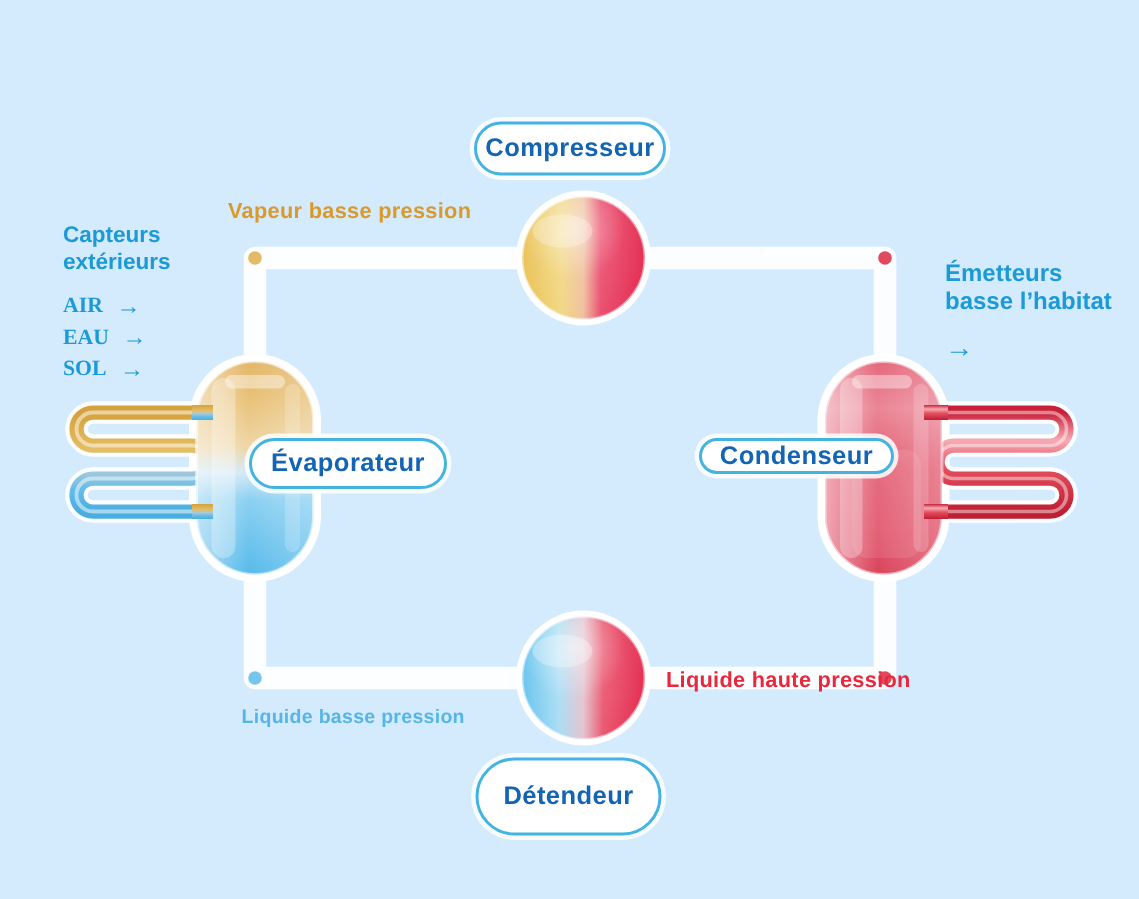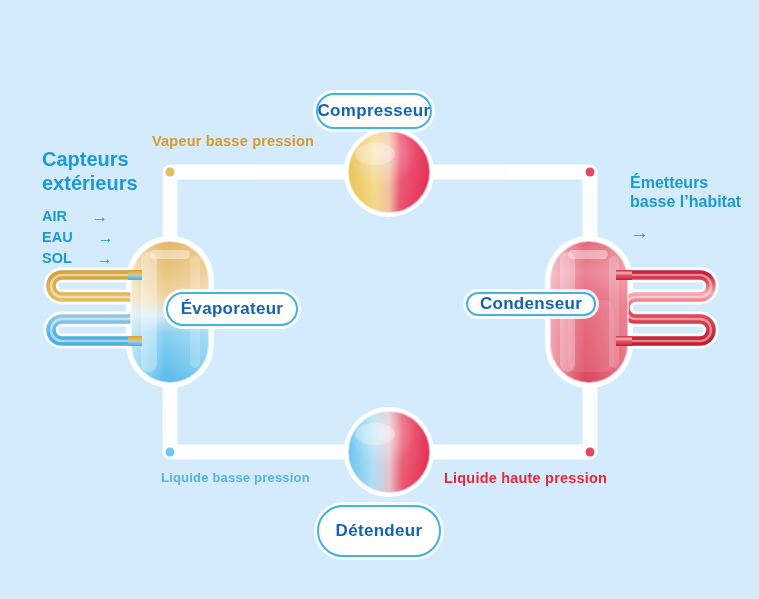--- a/index.html
+++ b/index.html
@@ -56,33 +56,33 @@
   }
   .sensor-block {
     position: absolute;
     left: 42px;
     top: 148px;
     line-height: 1.18;
   }
   .sensor-title {
     color: #1b9ad6;
     font-weight: bold;
-    font-size: 20px;
+    font-size: 15px;
     font-family: "Liberation Sans", sans-serif;
   }
   .sensor-rows { margin-top: 11px; }
   .sensor-row {
     display: flex;
     align-items: center;
-    gap: 25px;
+    gap: 9px;
     height: 21px;
     color: #1b9ad6;
     font-weight: bold;
     font-size: 14.5px;
-    font-family: Liberation Sans, sans-serif;
+    font-family: Liberation Serif, serif;
   }
   .sensor-row .arw { font-size: 16px; line-height: 1; }
   .emit-block {
     position: absolute;
     left: 630px;
     top: 174px;
     line-height: 1.18;
   }
   .emit-title {
     color: #1b9ad6;
@@ -93,21 +93,21 @@
   .emit-arrow {
     margin-top: 10px;
     color: #1b9ad6;
     font-size: 19px;
     font-weight: bold;
     font-family: "Liberation Sans", sans-serif;
   }
   .lbl-vbp { left: 152px; top: 133px; font-size: 14.5px; }
   .lbl-vhp { left: 444px; top: 133px; font-size: 14.5px; }
   .lbl-lbp { left: 161px; top: 470px; font-size: 13px; }
-  .lbl-lhp { left: 444px; top: 470px; font-size: 14.5px; }
+  .lbl-lhp { left: 444px; top: 446px; font-size: 14.5px; }
 </style>
 </head>
 <body>
 
 <div id="stage">
 
   <svg class="layer" viewBox="0 0 759 599">
     <defs>
 
       <linearGradient id="goldPipe" x1="0" y1="0" x2="0" y2="1">
@@ -317,21 +317,21 @@
   <div class="emit-block">
     <div class="emit-title">Émetteurs</div>
     <div class="emit-title">basse l’habitat</div>
     <div class="emit-arrow">→</div>
   </div>
 
   <div class="txt gold-txt lbl-vbp">Vapeur basse pression</div>
   <div class="txt ltblue-txt lbl-lbp">Liquide basse pression</div>
   <div class="txt red-txt lbl-lhp">Liquide haute pression</div>
 
-  <div class="pill" style="left:316px; top:93px; width:116px; height:36px;text-align:right;">
+  <div class="pill" style="left:316px; top:81px; width:128px; height:36px;text-align:right;">
     <span>Compresseur</span>
   </div>
 
   <div class="pill" style="left:166px; top:292px; width:132px; height:34px;">
     <span>Évaporateur</span>
   </div>
 
   <div class="pill" style="left:466px; top:292px; width:130px; height:24px;">
     <span>Condenseur</span>
   </div>

